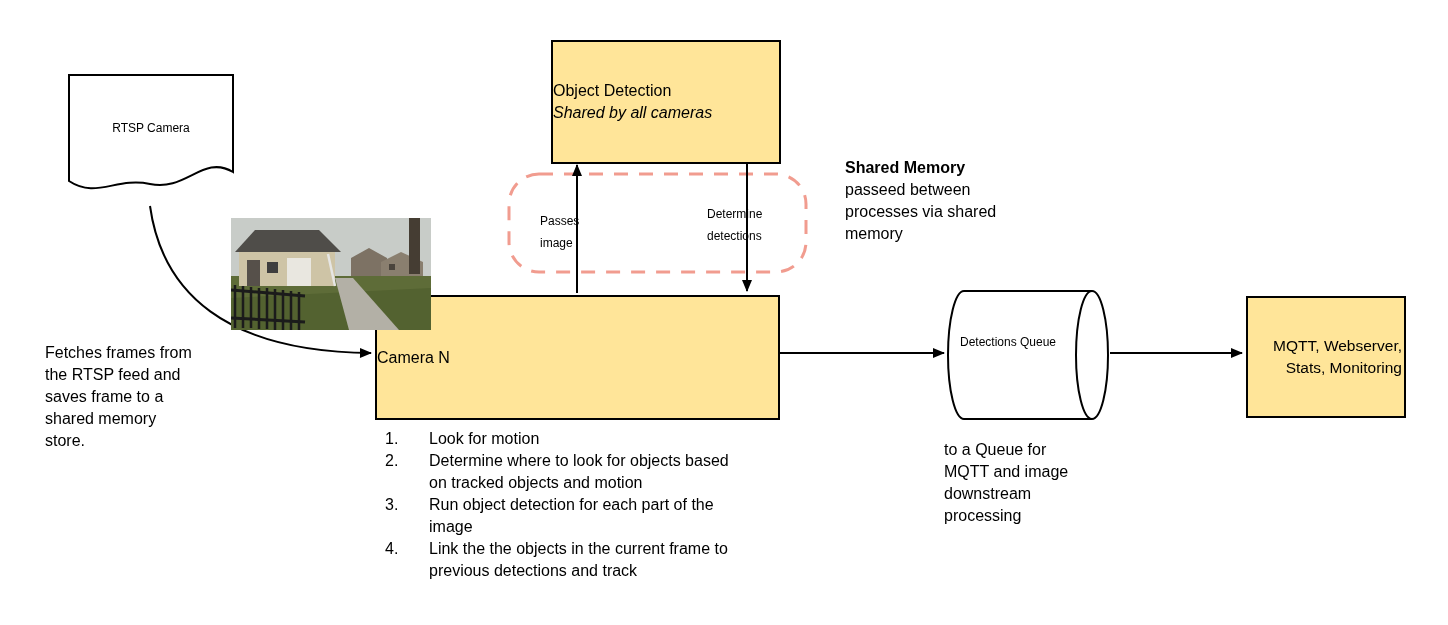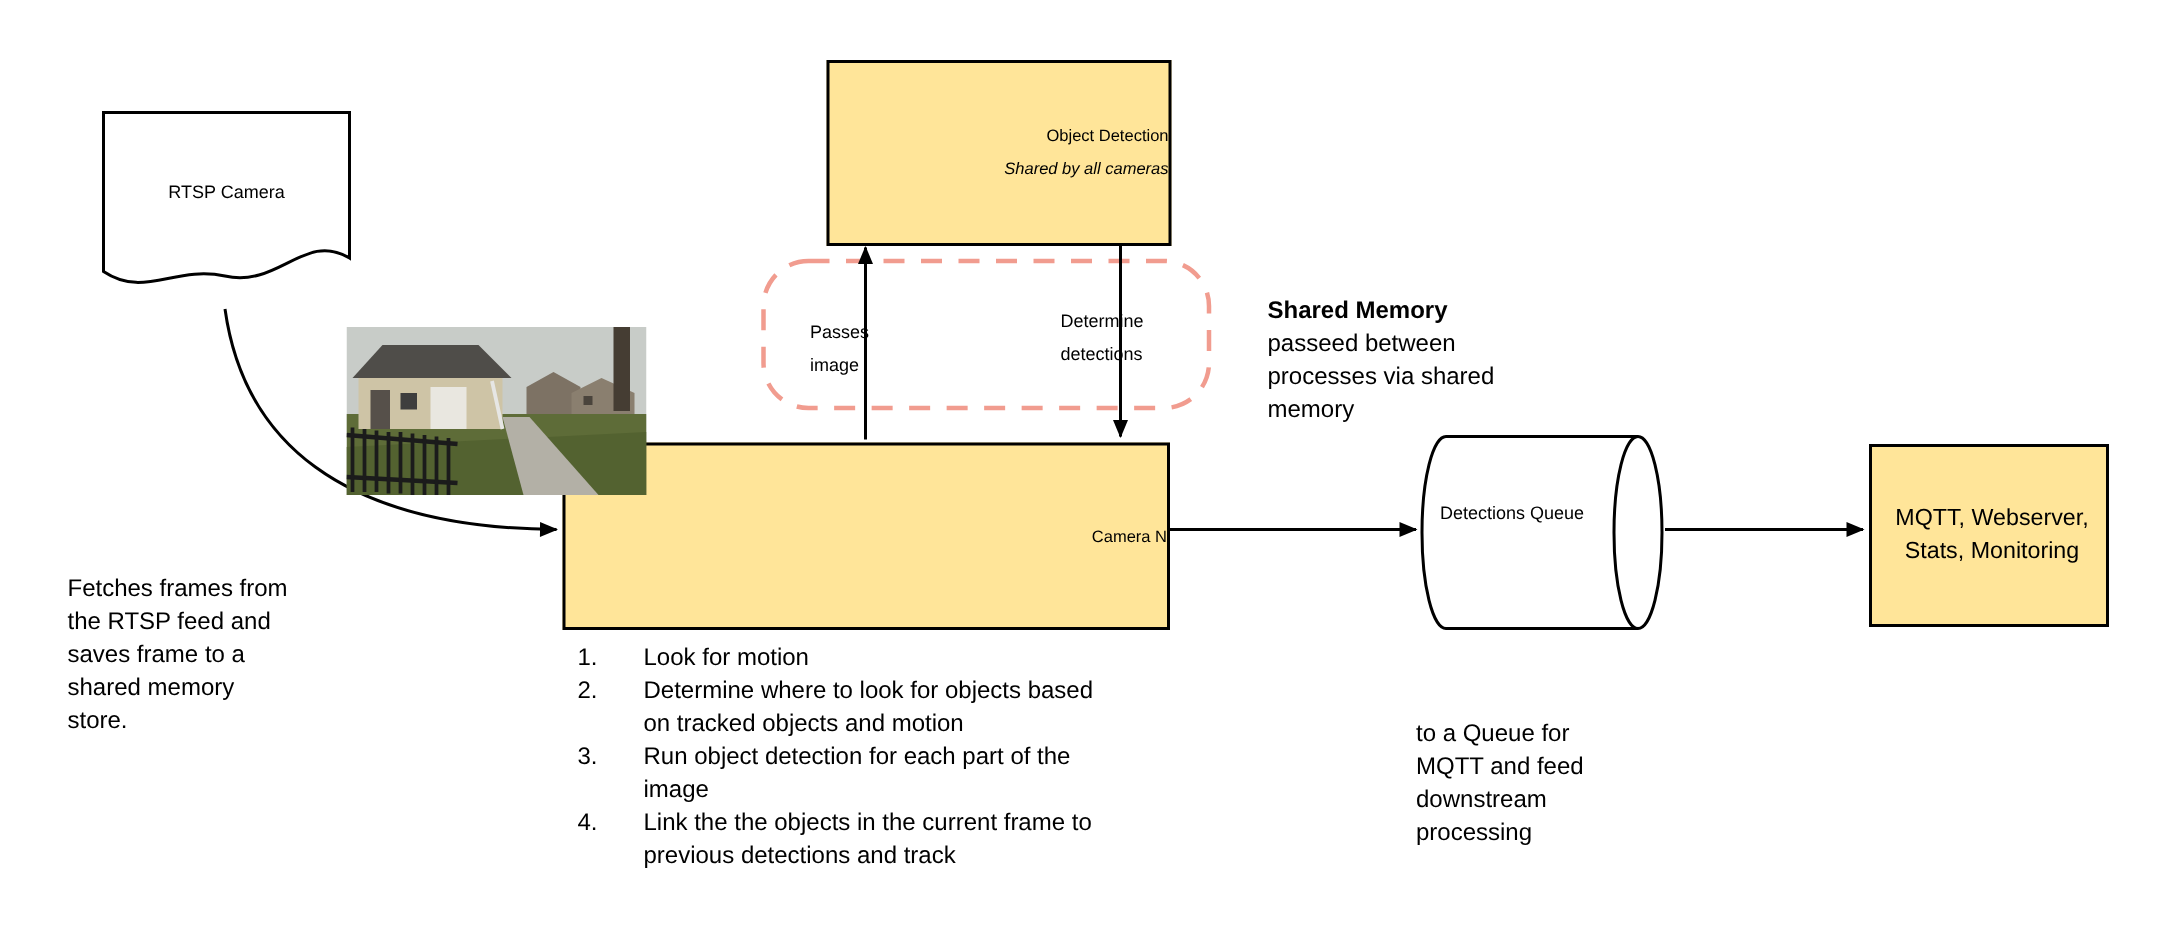--- a/index.html
+++ b/index.html
@@ -3,28 +3,28 @@
 <meta charset="utf-8">
 <style>
   html,body{margin:0;padding:0}
   body{width:1448px;height:625px;background:#ffffff;color:#000;
        font-family:"Liberation Sans","DejaVu Sans",sans-serif;}
   #canvas{position:relative;width:1448px;height:625px;overflow:hidden;background:#fff;}
   .abs{position:absolute;}
   svg.overlay{left:0;top:0;z-index:1;}
   .node{position:absolute;z-index:2;background:var(--node-fill,#FFE599);
         border:2px solid var(--node-border,#000);
-        display:flex;flex-direction:column;align-items:flex-end;justify-content:center;
-        font-size:11px;line-height:22px;text-align:center;}
-  .node.left-align{align-items:flex-start;text-align:center;padding:0 2px 0 6px;font-size:15.5px;}
+        display:flex;flex-direction:column;align-items:flex-start;justify-content:center;
+        font-size:16px;line-height:22px;text-align:center;}
+  .node.left-align{align-items:flex-start;text-align:right;padding:0 2px 0 6px;font-size:15.5px;}
   .label{position:absolute;z-index:2;font-size:12px;line-height:22px;}
   .center{text-align:center;}
   .italic{font-style:italic;}
   .bold{font-weight:bold;}
-  .note{position:absolute;z-index:2;font-size:16px;line-height:22px;margin-top:40px;}
+  .note{position:absolute;z-index:2;font-size:16px;line-height:22px;}
   .steps{position:absolute;z-index:2;font-size:16px;line-height:22px;}
   .step{display:flex;}
   .step-num{width:44px;flex:none;}
   .step-text{width:308px;}
   .photo{position:absolute;z-index:3;}
   .dashed-rect{fill:none;stroke:var(--shared-memory-outline,#F19C8F);stroke-width:3;stroke-dasharray:14 11;}
   .edge{stroke:#000;stroke-width:2;fill:none;}
   .shape{fill:#fff;stroke:#000;stroke-width:2;}
 </style>
 </head>
@@ -87,21 +87,21 @@
   <div class="note" style="left:45px;top:342px;width:190px">
     <div>Fetches frames from</div>
     <div>the RTSP feed and</div>
     <div>saves frame to a</div>
     <div>shared memory</div>
     <div>store.</div>
   </div>
 
   <div class="note" style="left:944px;top:439px;width:185px">
     <div>to a Queue for</div>
-    <div>MQTT and feed</div>
+    <div>MQTT and image</div>
     <div>downstream</div>
     <div>processing</div>
   </div>
 
   <div class="steps" style="left:385px;top:428px">
     <div class="step">
       <span class="step-num">1.</span>
       <span class="step-text">Look for motion</span>
     </div>
     <div class="step">

